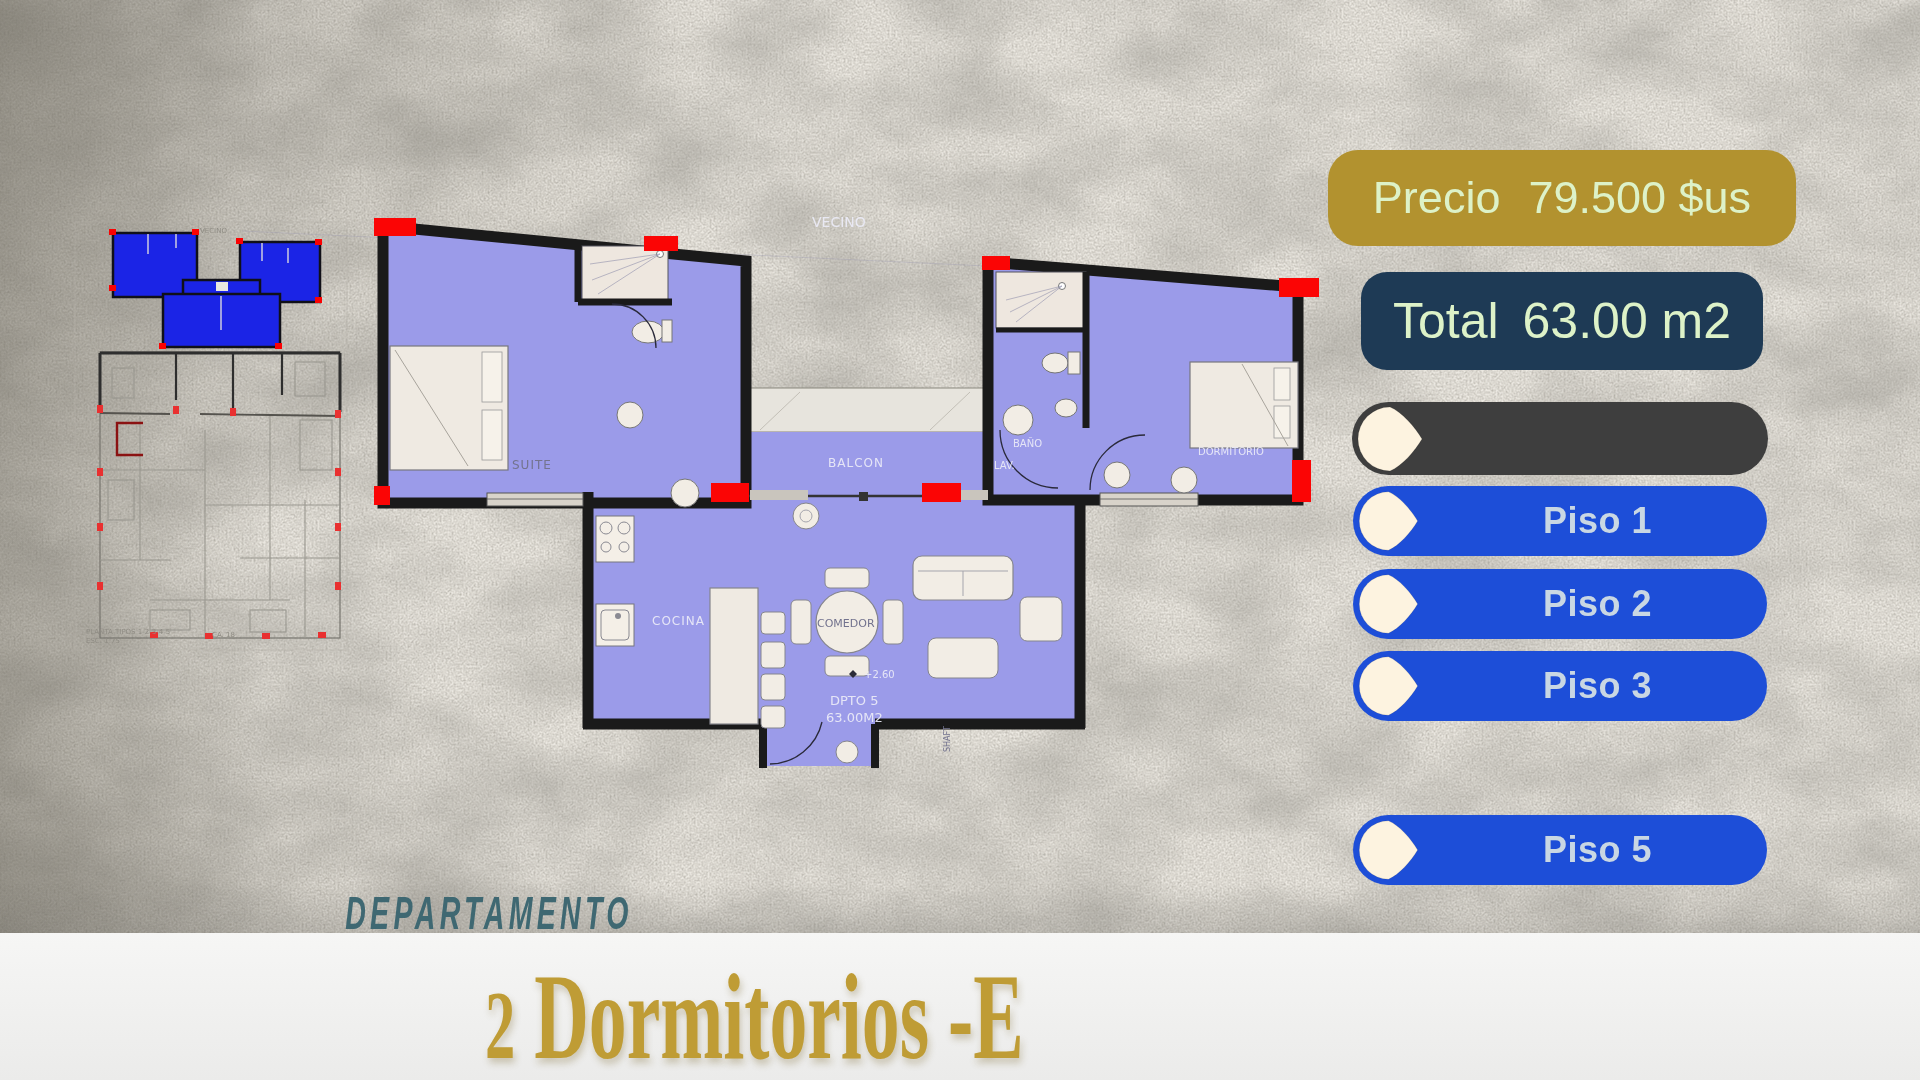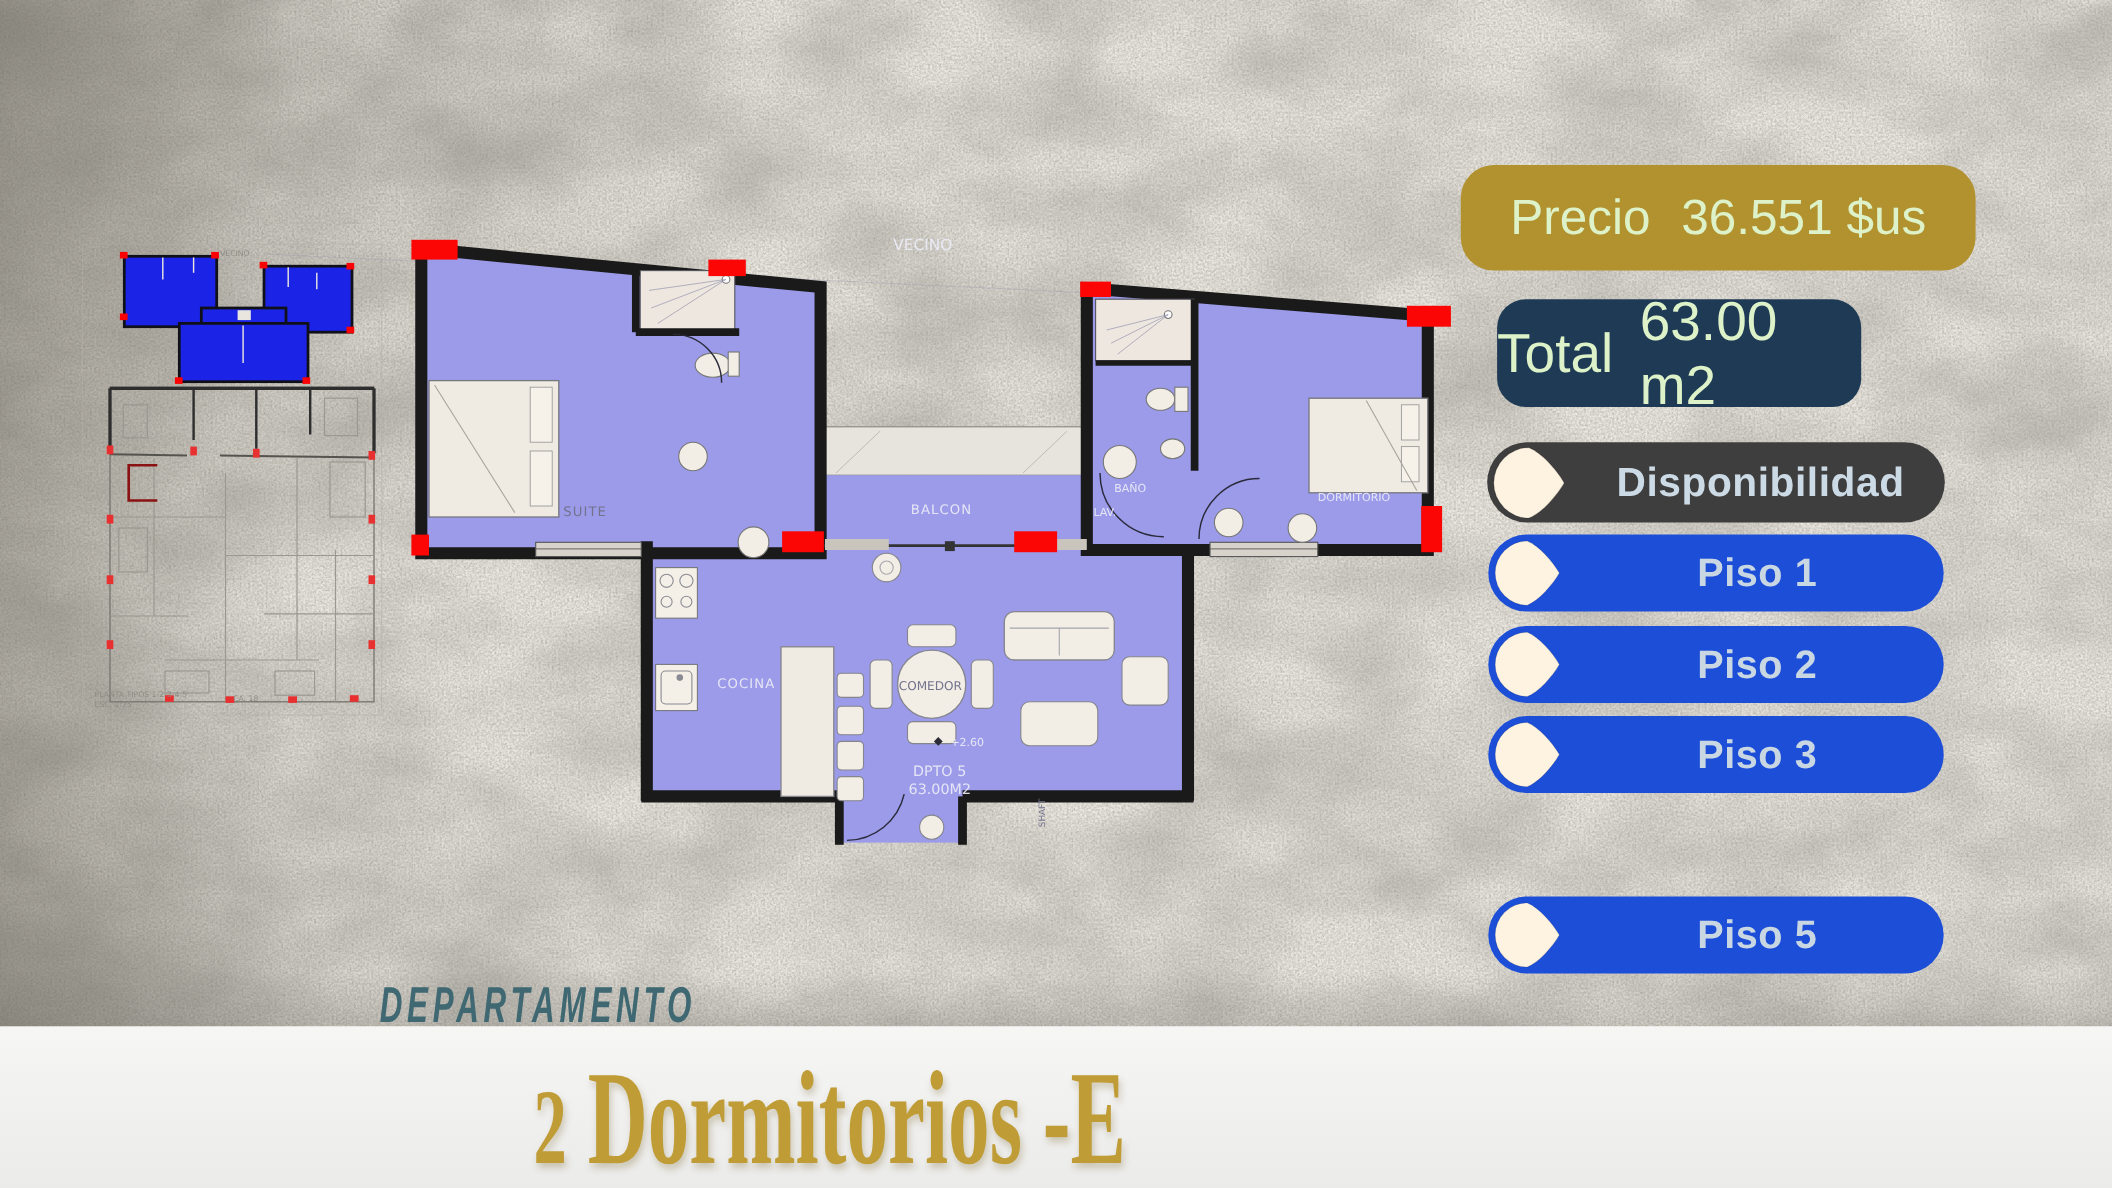--- a/index.html
+++ b/index.html
@@ -5,21 +5,21 @@
   html,body{margin:0;padding:0;background:#777;}
   .stage{position:relative;width:1920px;height:1080px;overflow:hidden;
          font-family:"Liberation Sans",sans-serif;background:#ebe8e1;}
   .stage svg.art{position:absolute;inset:0;display:block;}
 
   
   .badge{position:absolute;display:flex;align-items:center;justify-content:center;
          color:#ddf2c8;box-sizing:border-box;}
   .price-box{left:1328px;top:150px;width:468px;height:96px;border-radius:30px;
              background:#b2922f;font-size:45px;gap:28px;}
-  .total-box{left:1361px;top:272px;width:331px;height:98px;border-radius:26px;
+  .total-box{left:1361px;top:272px;width:402px;height:98px;border-radius:26px;
              background:#1e3a55;font-size:50px;gap:24px;}
   .pill{position:absolute;display:flex;align-items:center;border-radius:40px;
         box-sizing:border-box;cursor:pointer;}
   .pill .drop{flex:0 0 auto;margin-left:5px;}
   .pill .lbl{flex:1;text-align:center;font-weight:bold;color:#c9d7e3;
              letter-spacing:.5px;}
   .pill-disp{left:1352px;top:402px;width:416px;height:73px;background:#3e3e3e;}
   .pill-disp .lbl{font-size:37px;color:#ccdae6;}
   .pill-floor{left:1353px;width:414px;height:70px;background:#1d4ed8;}
   .pill-floor .lbl{font-size:36px;}
@@ -309,33 +309,32 @@
       <text x="817" y="627" font-size="11" class="plab-dark">COMEDOR</text>
       <text x="864" y="678" font-size="10" class="plab">+2.60</text>
       <text x="830" y="705" font-size="13" class="plab">DPTO 5</text>
       <text x="826" y="722" font-size="13" class="plab">63.00M2</text>
       <text x="940" y="762" font-size="8" class="plab-dark" transform="rotate(-90 940 752)">SHAFT</text>
     </g>
   </svg>
 
   <div class="badge price-box">
     <span>Precio</span>
-    <span>36.551 $us</span>
+    <span>79.500 $us</span>
   </div>
 
   <div class="badge total-box">
     <span>Total</span>
     <span>63.00 m2</span>
   </div>
 
   <div class="pill pill-disp">
     <svg class="drop" width="76" height="68" viewBox="0 0 76 68">
       <path d="M33 2 A32 32 0 1 0 33 66 C45 61 58 46 65 34 C58 22 45 7 33 2 Z" fill="#fdf3e0" stroke="rgba(0,0,0,0.12)"></path>
     </svg>
-    <span class="lbl">Disponibilidad</span>
   </div>
 
   <div class="pill pill-floor pf1">
     <svg class="drop" width="70" height="62" viewBox="0 0 76 68">
       <path d="M33 2 A32 32 0 1 0 33 66 C45 61 58 46 65 34 C58 22 45 7 33 2 Z" fill="#fdf3e0" stroke="rgba(0,0,0,0.12)"></path>
     </svg>
     <span class="lbl">Piso 1</span>
   </div>
 
   <div class="pill pill-floor pf2">

